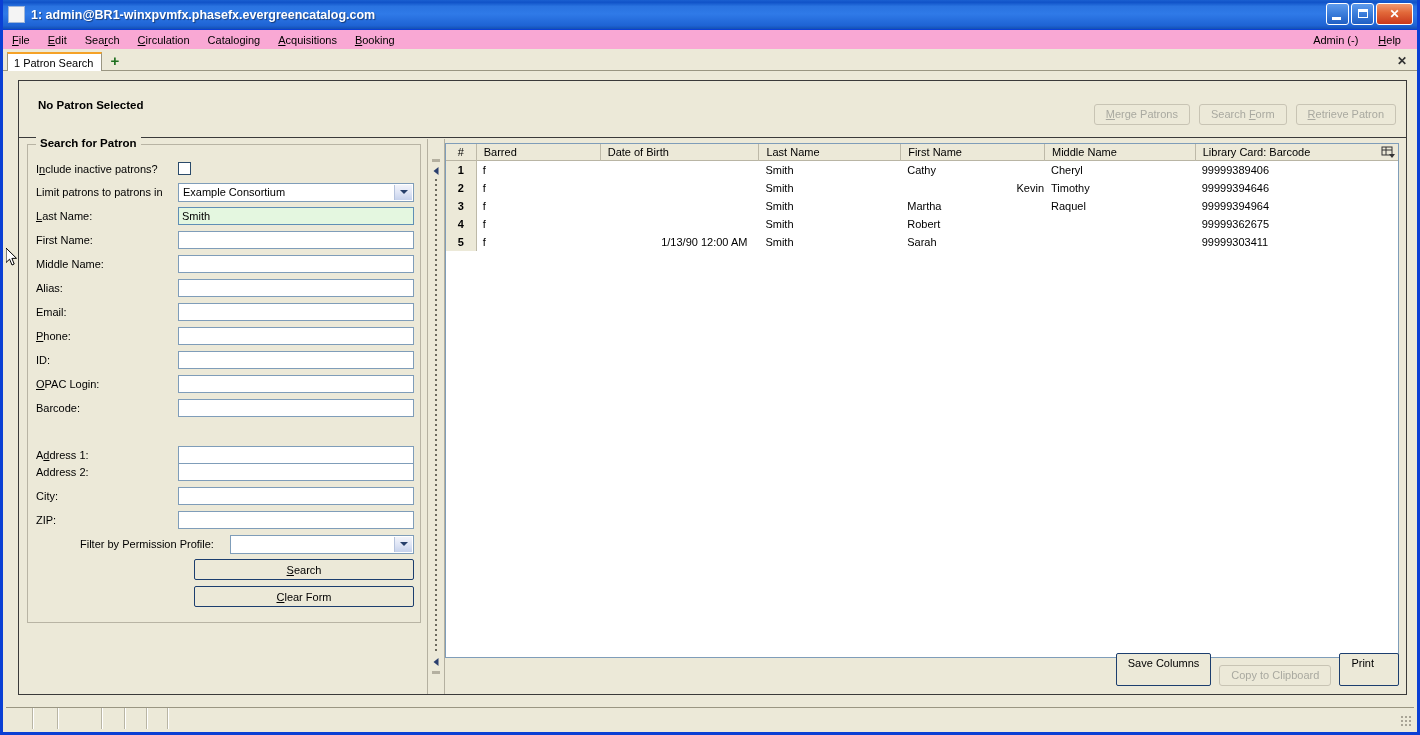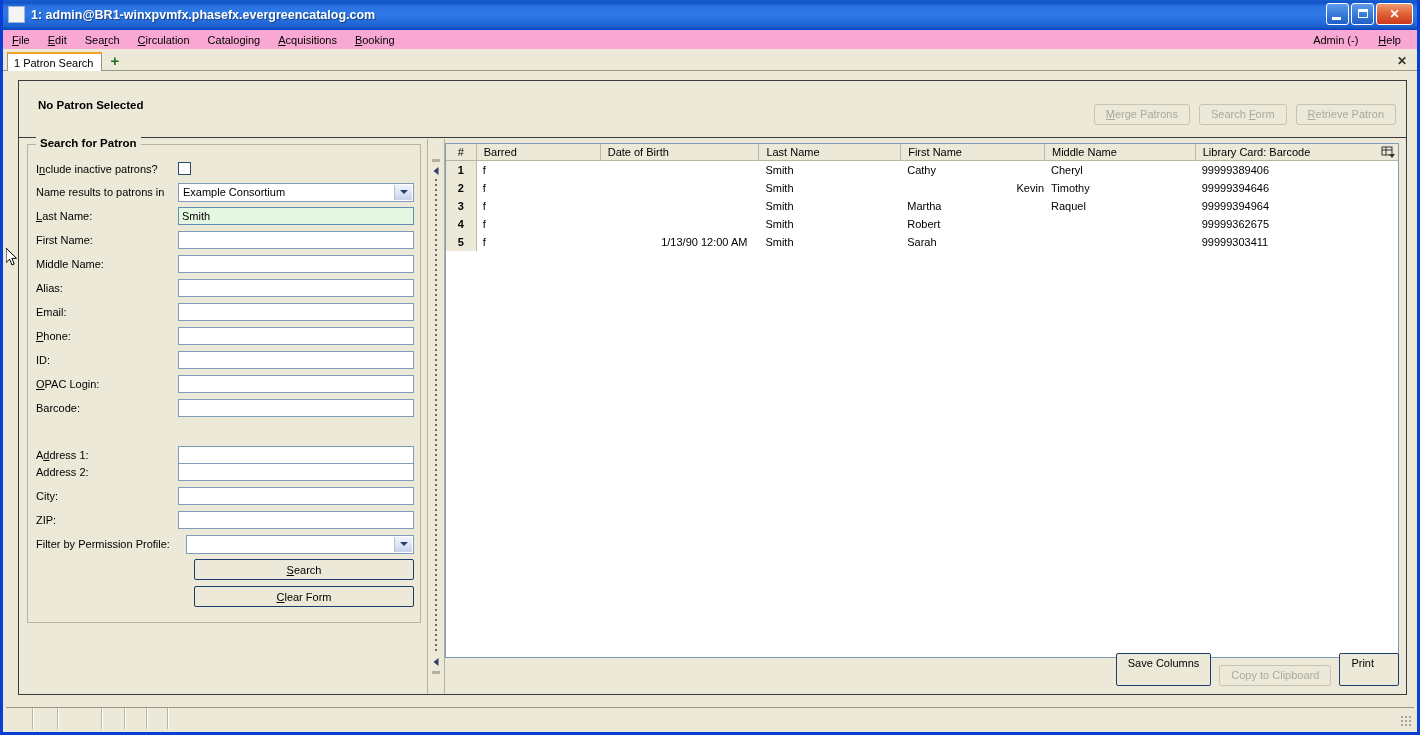--- a/index.html
+++ b/index.html
@@ -542,21 +542,21 @@
           <div class="group-legend">Search for Patron</div>
 
           <div class="frow" style="top:14px;">
             <div class="flabel">I<u>n</u>clude inactive patrons?</div>
             <div class="fctl">
               <span class="cbox"></span>
             </div>
           </div>
 
           <div class="frow" style="top:37px;">
-            <div class="flabel">Name results to patrons in</div>
+            <div class="flabel">Limit patrons to patrons in</div>
             <div class="fctl">
               <div class="sel">
                 <span>Example Consortium</span>
                 <span class="arrowbtn"></span>
               </div>
             </div>
           </div>
 
           <div class="frow" style="top:61px;">
             <div class="flabel"><u>L</u>ast Name:</div>
@@ -642,21 +642,21 @@
             </div>
           </div>
 
           <div class="frow" style="top:365px;justify-content:flex-end;">
             <div class="flabel">ZIP:</div>
             <div class="fctl">
               <input class="tbox" value="" style="">
             </div>
           </div>
 
-          <div class="frow" style="top:389px;">
+          <div class="frow" style="top:389px;margin-left:44px;">
             <div class="flabel" style="width:150px;">Filter by Permission Profile:</div>
             <div class="fctl">
               <div class="sel">
                 <span></span>
                 <span class="arrowbtn"></span>
               </div>
             </div>
           </div>
 
           <div class="fullbtn" style="top:414px;">

